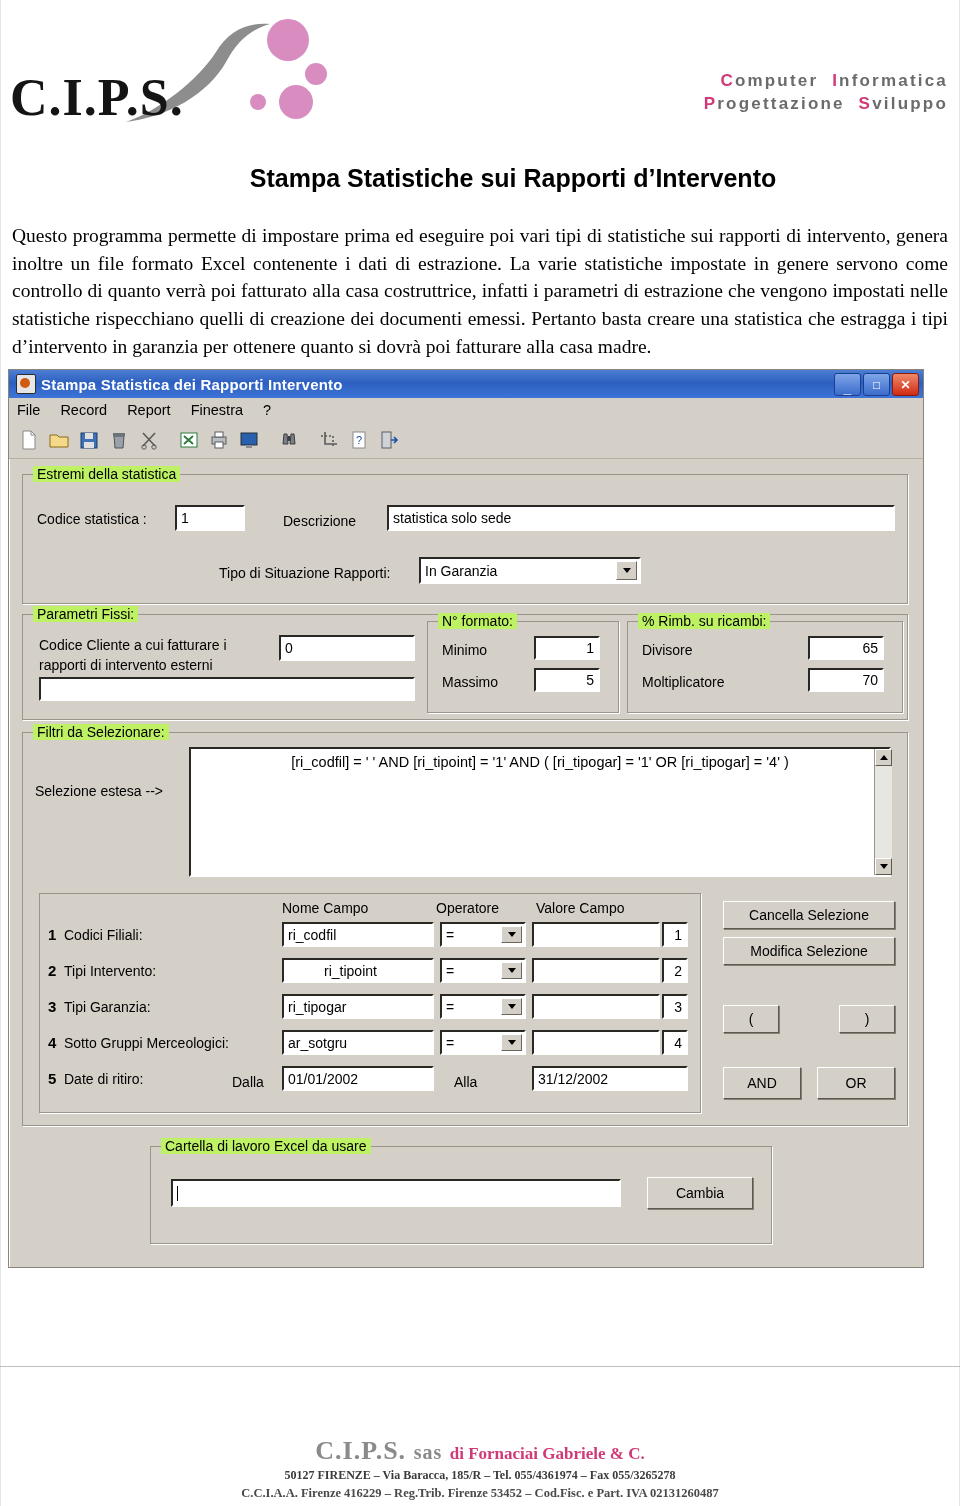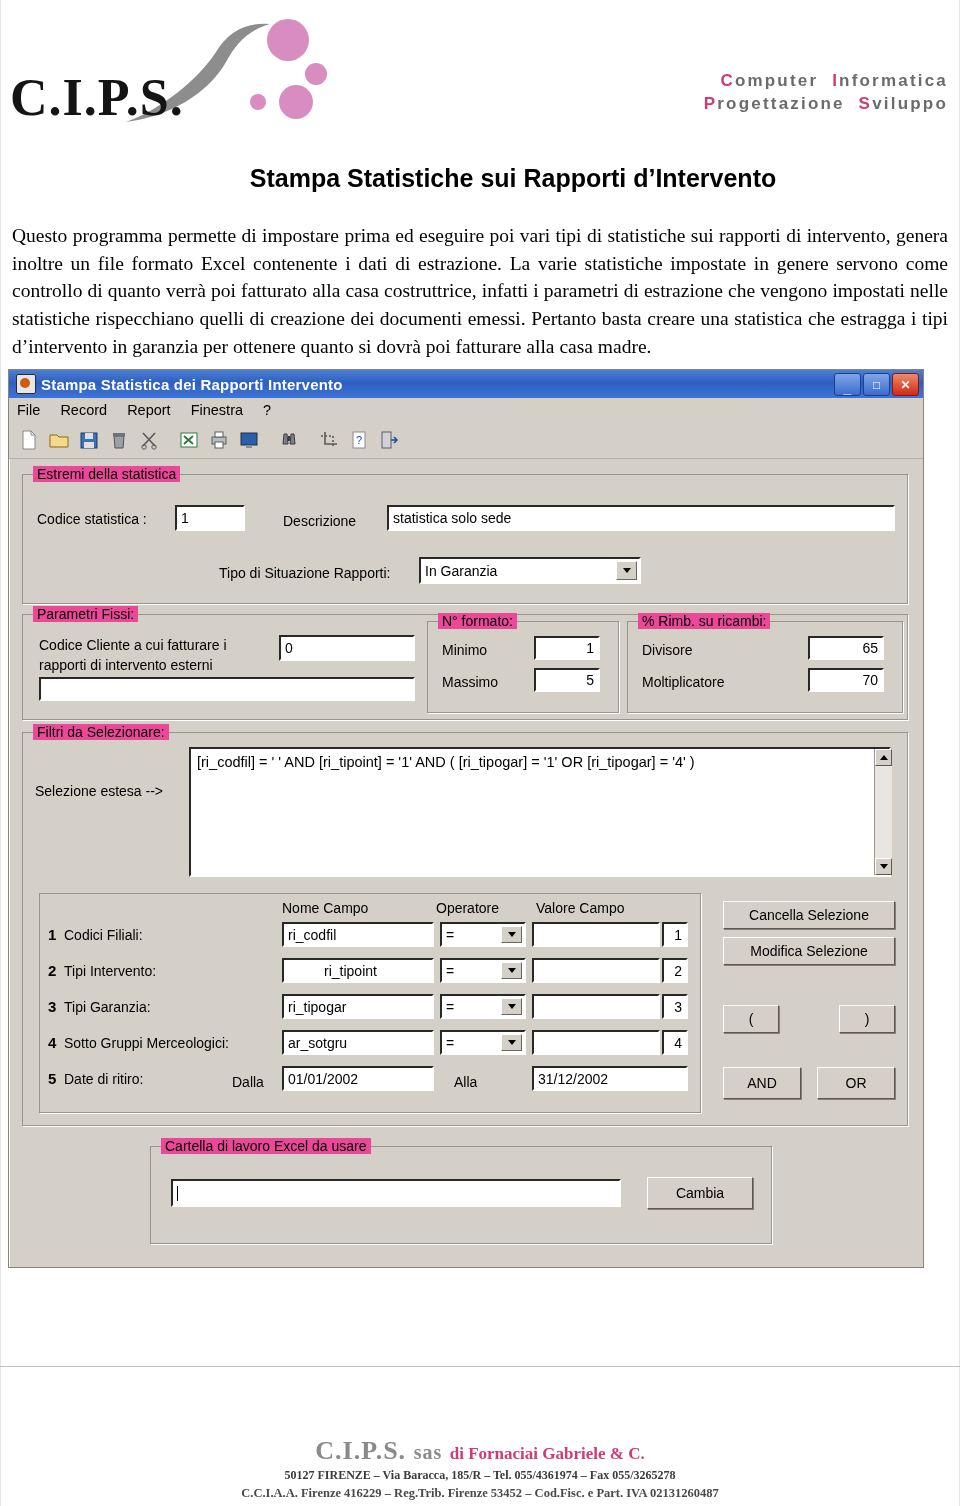--- a/index.html
+++ b/index.html
@@ -194,21 +194,21 @@
     background: #d4d0c8;
   }
   .groupbox {
     position: absolute;
     border: 1px solid #9a958a;
     box-shadow: 1px 1px 0 #ffffff;
   }
   .gb-title {
     position: absolute;
     top: -9px; left: 10px;
-    background: #ec4899;
+    background: #bef264;
     padding: 0 4px;
     font-family: "Liberation Sans", sans-serif;
     font-size: 14px;
     color: #000;
     white-space: nowrap;
   }
   .lbl {
     position: absolute;
     font-family: "Liberation Sans", sans-serif;
     font-size: 14px;
@@ -568,21 +568,21 @@
 
       <div class="groupbox" style="left:604px; top:6px; width:274px; height:90px;">
         <div class="gb-title">% Rimb. su ricambi:</div>
         <div class="lbl" style="left:14px; top:20px;">Divisore</div>
         <div class="field right" style="left:180px; top:14px; width:76px; height:24px;">65</div>
         <div class="lbl" style="left:14px; top:52px;">Moltiplicatore</div>
         <div class="field right" style="left:180px; top:46px; width:76px; height:24px;">70</div>
       </div>
     </div>
 
-    <div class="groupbox" style="left:8px; top:270px; width:884px; height:392px;">
+    <div class="groupbox" style="left:8px; top:270px; width:884px; height:392px;text-align:center;">
       <div class="gb-title">Filtri da Selezionare:</div>
 
       <div class="lbl" style="left:12px; top:50px;">Selezione estesa --&gt;</div>
 
       <div class="textarea" style="left:166px; top:14px; width:702px; height:130px;">
         <span>[ri_codfil] = ' ' AND  [ri_tipoint] = '1' AND  (  [ri_tipogar] = '1' OR  [ri_tipogar] = '4' )</span>
       </div>
       <div class="scrollbar" style="left:851px; top:16px; width:17px; height:126px;">
         <div class="sb-btn" style="top:0;">
             <i class="tri-up-s"></i>

